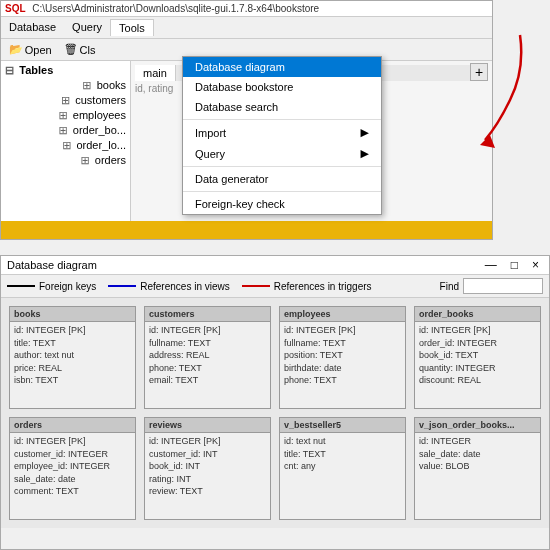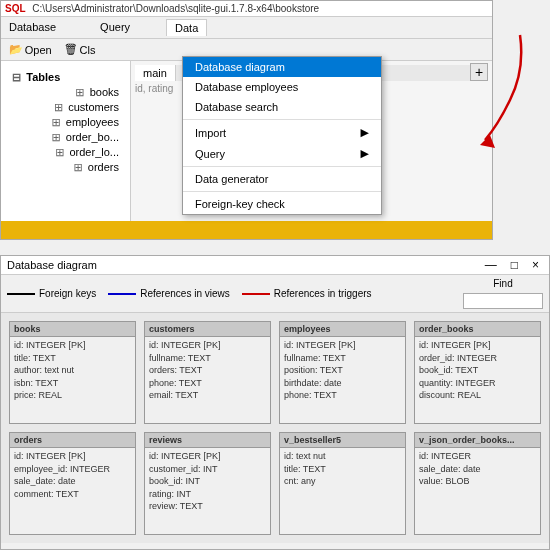--- a/index.html
+++ b/index.html
@@ -39,21 +39,20 @@
       font-weight: bold;
       margin-right: 4px;
     }
 
     
     .menu-bar {
       background: #f0f0f0;
       display: flex;
       padding: 2px 0;
       border-bottom: 1px solid #ccc;
-      gap: 28px;
     }
 
     .menu-item {
       padding: 2px 8px;
       cursor: pointer;
       color: #000;
     }
 
     .menu-item.tools-active {
       background: #fff;
@@ -86,21 +85,21 @@
     
     .main-area {
       display: flex;
       height: 160px;
     }
 
     .left-panel {
       width: 130px;
       background: #fff;
       border-right: 1px solid #ccc;
-      padding: 9px;
+      padding: 2px;
       font-size: 11px;
       overflow: hidden;
     }
 
     .tree-item {
       padding: 1px 2px;
       cursor: pointer;
       white-space: nowrap;
     }
 
@@ -272,21 +271,20 @@
 
     .legend-line.black { background: #000; }
     .legend-line.blue { background: #0000cc; }
     .legend-line.red { background: #cc0000; }
 
     .find-area {
       margin-left: auto;
       display: flex;
       align-items: center;
       gap: 4px;
-      flex-direction: column;
     }
 
     .find-input {
       width: 80px;
       height: 16px;
       border: 1px solid #aaa;
       font-size: 10px;
       padding: 0 2px;
     }
 
@@ -334,21 +332,21 @@
 <div class="app-window">
 
   <div class="title-bar">
     <span class="sql-icon">SQL</span>
     <span>C:\Users\Administrator\Downloads\sqlite-gui.1.7.8-x64\bookstore</span>
   </div>
 
   <div class="menu-bar">
     <div class="menu-item">Database</div>
     <div class="menu-item">Query</div>
-    <div class="menu-item tools-active">Data</div>
+    <div class="menu-item tools-active">Tools</div>
   </div>
 
   <div class="toolbar">
     <button class="toolbar-btn">
       <span>📂</span>
       <span>Open</span>
     </button>
     <button class="toolbar-btn">
       <span>🗑</span>
       <span>Cls</span>
@@ -398,21 +396,21 @@
       <div class="add-btn">+</div>
     </div>
   </div>
 </div>
 
 <div class="dropdown-overlay">
   <div class="dropdown-item highlighted">
     <span>Database diagram</span>
   </div>
   <div class="dropdown-item">
-    <span>Database employees</span>
+    <span>Database bookstore</span>
   </div>
   <div class="dropdown-item">
     <span>Database search</span>
   </div>
   <div class="dropdown-separator"></div>
   <div class="dropdown-item">
     <span>Import</span>
     <span class="arrow">▶</span>
   </div>
   <div class="dropdown-item">
@@ -465,31 +463,31 @@
   </div>
 
   <div class="diagram-canvas">
 
     <div class="db-table-card">
       <div class="db-table-header">books</div>
       <div class="db-table-body">
         <div>id: INTEGER [PK]</div>
         <div>title: TEXT</div>
         <div>author: text nut</div>
+        <div>price: REAL</div>
         <div>isbn: TEXT</div>
-        <div>price: REAL</div>
       </div>
     </div>
 
     <div class="db-table-card">
       <div class="db-table-header">customers</div>
       <div class="db-table-body">
         <div>id: INTEGER [PK]</div>
         <div>fullname: TEXT</div>
-        <div>orders: TEXT</div>
+        <div>address: REAL</div>
         <div>phone: TEXT</div>
         <div>email: TEXT</div>
       </div>
     </div>
 
     <div class="db-table-card">
       <div class="db-table-header">employees</div>
       <div class="db-table-body">
         <div>id: INTEGER [PK]</div>
         <div>fullname: TEXT</div>
@@ -507,20 +505,21 @@
         <div>book_id: TEXT</div>
         <div>quantity: INTEGER</div>
         <div>discount: REAL</div>
       </div>
     </div>
 
     <div class="db-table-card">
       <div class="db-table-header">orders</div>
       <div class="db-table-body">
         <div>id: INTEGER [PK]</div>
+        <div>customer_id: INTEGER</div>
         <div>employee_id: INTEGER</div>
         <div>sale_date: date</div>
         <div>comment: TEXT</div>
       </div>
     </div>
 
     <div class="db-table-card">
       <div class="db-table-header">reviews</div>
       <div class="db-table-body">
         <div>id: INTEGER [PK]</div>

